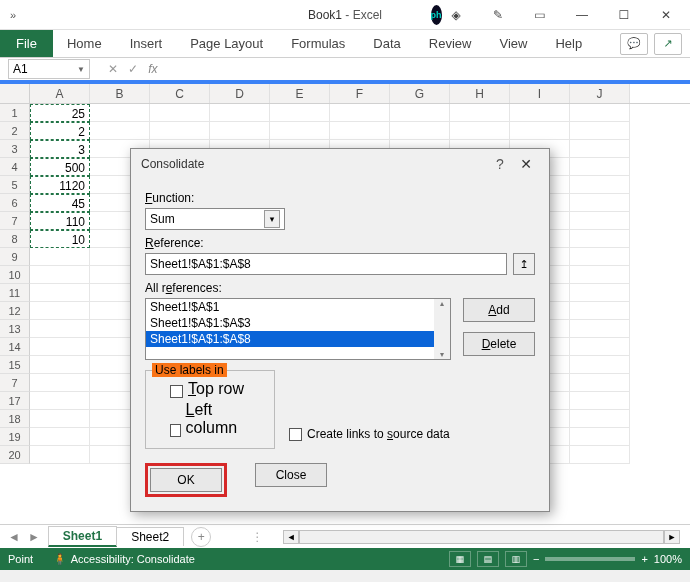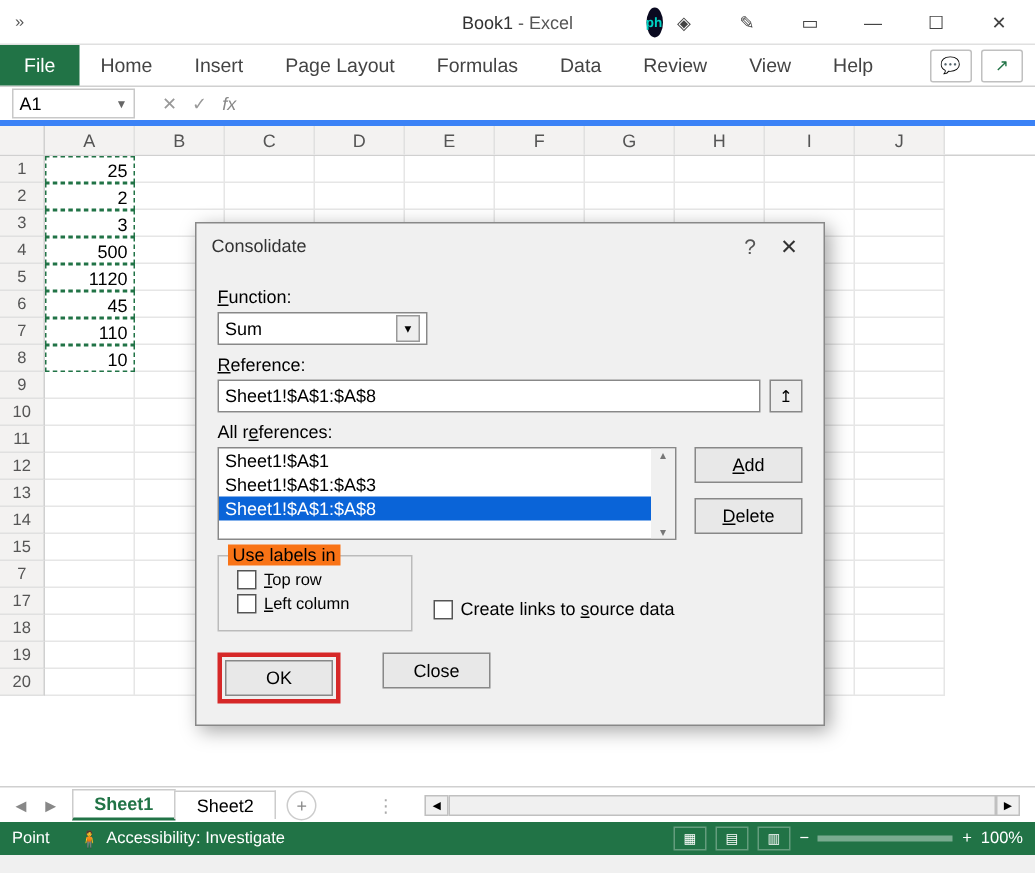--- a/index.html
+++ b/index.html
@@ -72,21 +72,21 @@
 .dialog .collapse-btn { width:22px; height:22px; border:1px solid #888; background:#eee; display:flex;align-items:center;justify-content:center; font-size:11px;}
 .dialog .dbtn { width:72px; height:24px; border:1px solid #888; background:#e8e8e8; font-size:12px; display:flex;align-items:center;justify-content:center; }
 .dialog .refs-area { display:flex; gap:12px; margin-top:2px; }
 .dialog .listbox { flex:1; height:62px; border:1px solid #888; background:#fff; overflow:hidden; position:relative; }
 .dialog .listbox .item { padding:1px 4px; font-size:12px; white-space:nowrap; }
 .dialog .listbox .item.sel { background:#0a64d8; color:#fff; }
 .dialog .listbox .lsb { position:absolute; right:0; top:0; bottom:0; width:16px; background:#f0f0f0; display:flex; flex-direction:column; justify-content:space-between; align-items:center; font-size:8px; color:#777;}
 .dialog .side-btns { display:flex; flex-direction:column; gap:10px; }
 .dialog .group { border:1px solid #bbb; margin-top:10px; padding:6px 8px 8px; position:relative; width:130px;}
 .dialog .group .gtitle { position:absolute; top:-8px; left:6px; background:#f97316; padding:0 3px; font-size:12px; }
-.dialog .chk-row { display:flex; align-items:flex-end; gap:5px; margin:3px 4px; font-size:11px;}
+.dialog .chk-row { display:flex; align-items:flex-end; gap:5px; margin:3px 16px; font-size:16px;}
 .dialog .chk { width:13px; height:13px; border:1px solid #555; background:#fff; }
 .dialog .links-row { display:flex; align-items:center; gap:5px; margin-top:20px; }
 .dialog .footer { display:flex; justify-content:flex-start; gap:28px; margin-top:14px; }
 .dialog .okwrap { border:3px solid #d62828; padding:2px; }
 .dialog .bodyflex { display:flex; gap:14px; }
 </style>
 </head>
 <body>
 
 <div class="titlebar">
@@ -426,21 +426,21 @@
     <div class="btn">◄</div>
     <div class="track"></div>
     <div class="btn">►</div>
   </div>
 </div>
 
 <div class="status">
   <span>Point</span>
   <span class="acc">
     <span>🧍</span>
-    <span>Accessibility: Investigate</span>
+    <span>Accessibility: Consolidate</span>
   </span>
   <div class="right">
     <div class="viewbtn">▦</div>
     <div class="viewbtn">▤</div>
     <div class="viewbtn">▥</div>
     <span>−</span>
     <div class="zoom-slider"></div>
     <span>+</span>
     <span>100%</span>
   </div>

